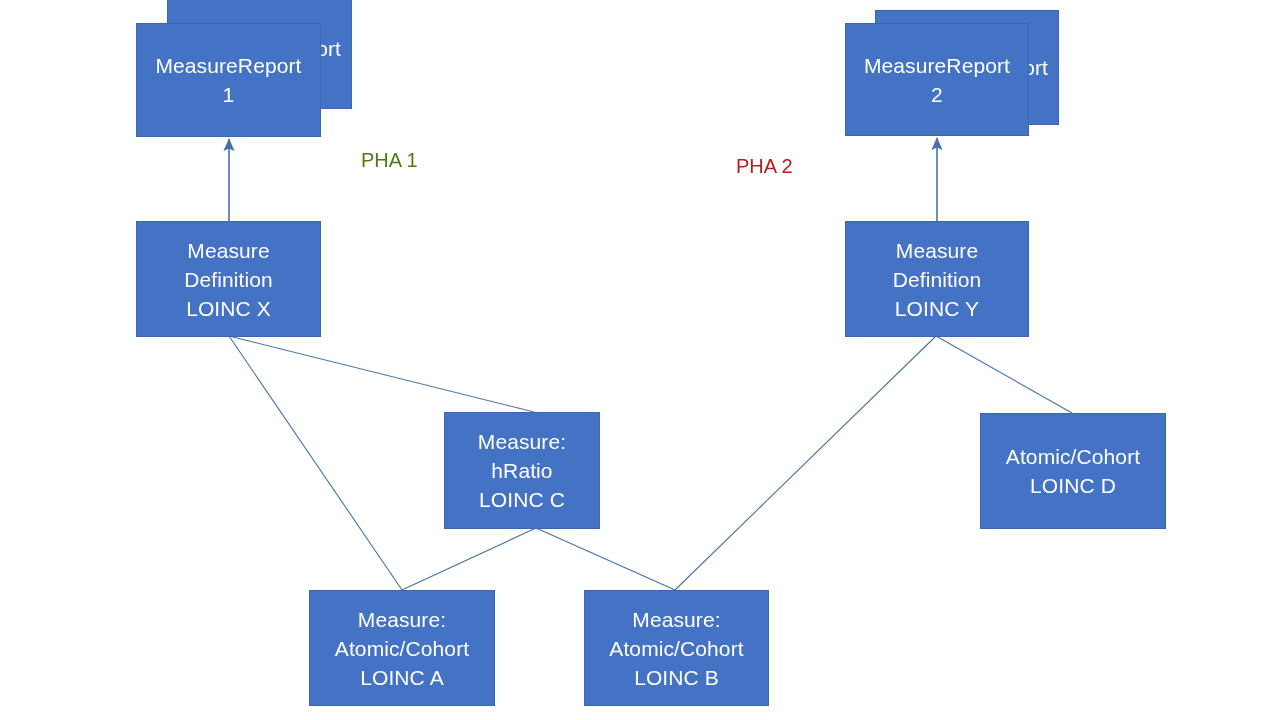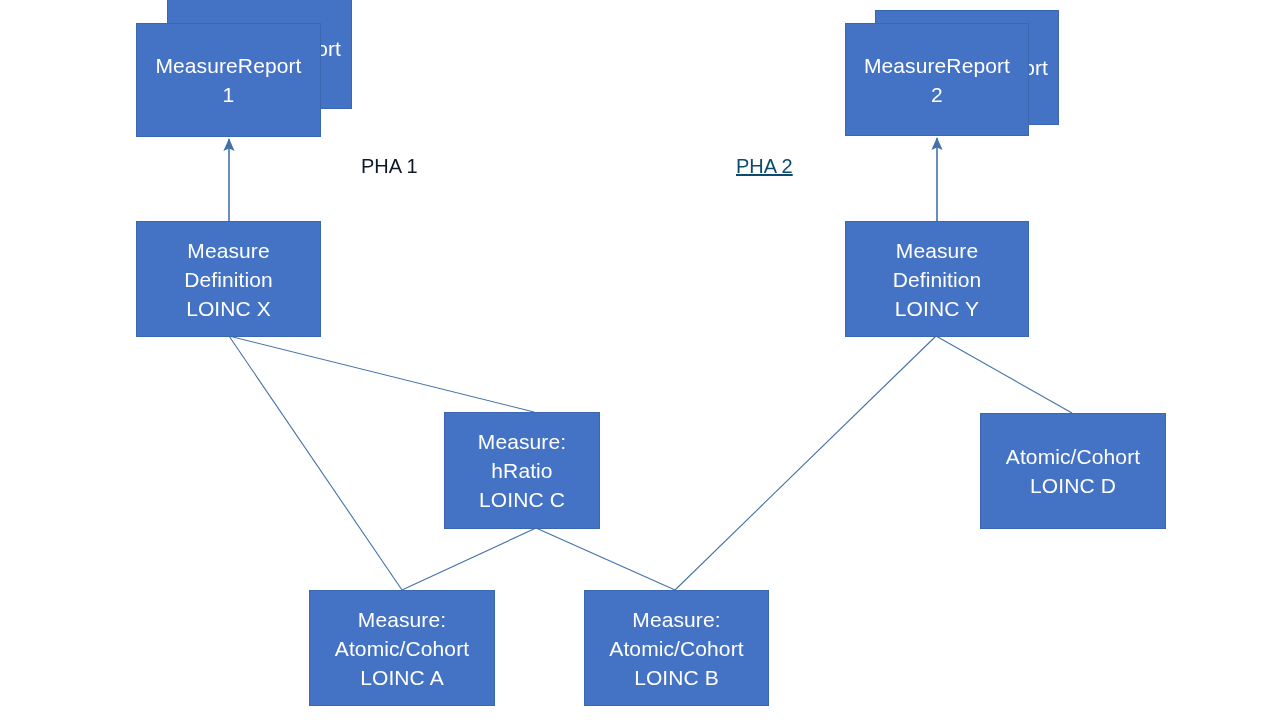--- a/index.html
+++ b/index.html
@@ -101,17 +101,17 @@
       <div class="node" style="left: 980px; top: 413px; width: 186px; height: 116px; background: rgb(68, 114, 196); border-color: rgb(59, 102, 176); color: rgb(255, 255, 255);">Atomic/Cohort
 LOINC D</div>
       <div class="node" style="left: 309px; top: 590px; width: 186px; height: 116px; background: rgb(68, 114, 196); border-color: rgb(59, 102, 176); color: rgb(255, 255, 255);">Measure:
 Atomic/Cohort
 LOINC A</div>
       <div class="node" style="left: 584px; top: 590px; width: 185px; height: 116px; background: rgb(68, 114, 196); border-color: rgb(59, 102, 176); color: rgb(255, 255, 255);">Measure:
 Atomic/Cohort
 LOINC B</div>
     </div>
   <div id="label-layer">
-      <div class="label" style="left: 361px; top: 154px; color: #0f172a;">PHA 1</div>
-      <div class="label" style="left: 736px; top: 154px; color: #0c4a6e; text-decoration: underline;">PHA 2</div>
+      <div class="label" style="left: 361px; top: 148px; color: #4d7c0f;">PHA 1</div>
+      <div class="label" style="left: 736px; top: 154px; color: #b91c1c;">PHA 2</div>
     </div>
 
 </div>
 
 </body></html>

